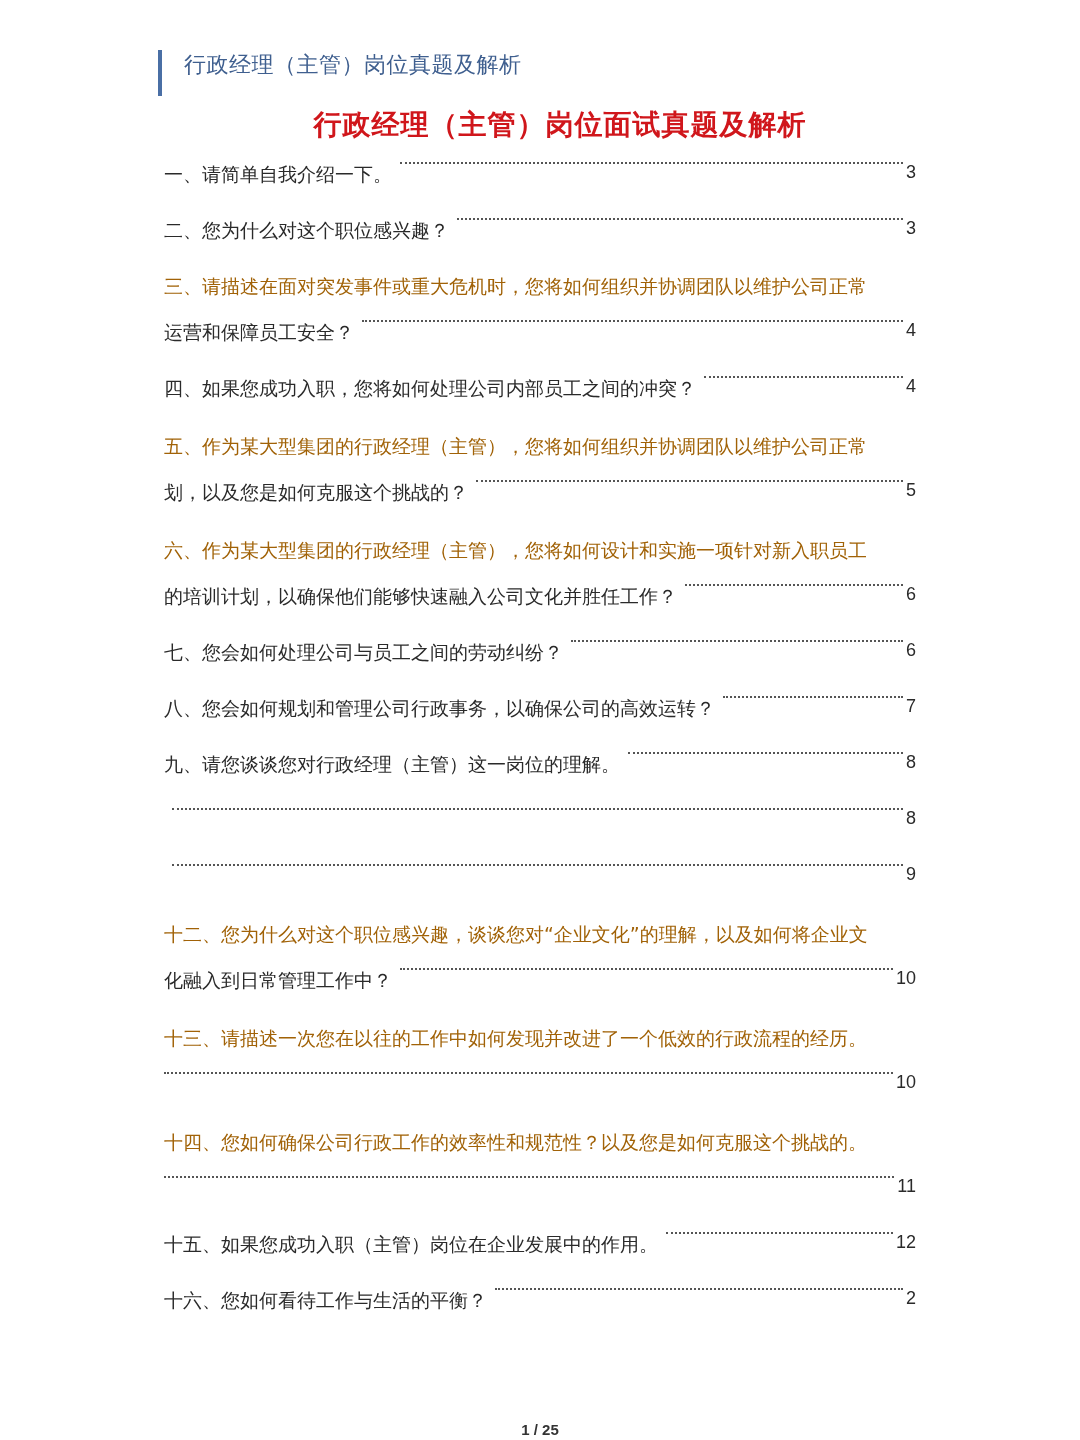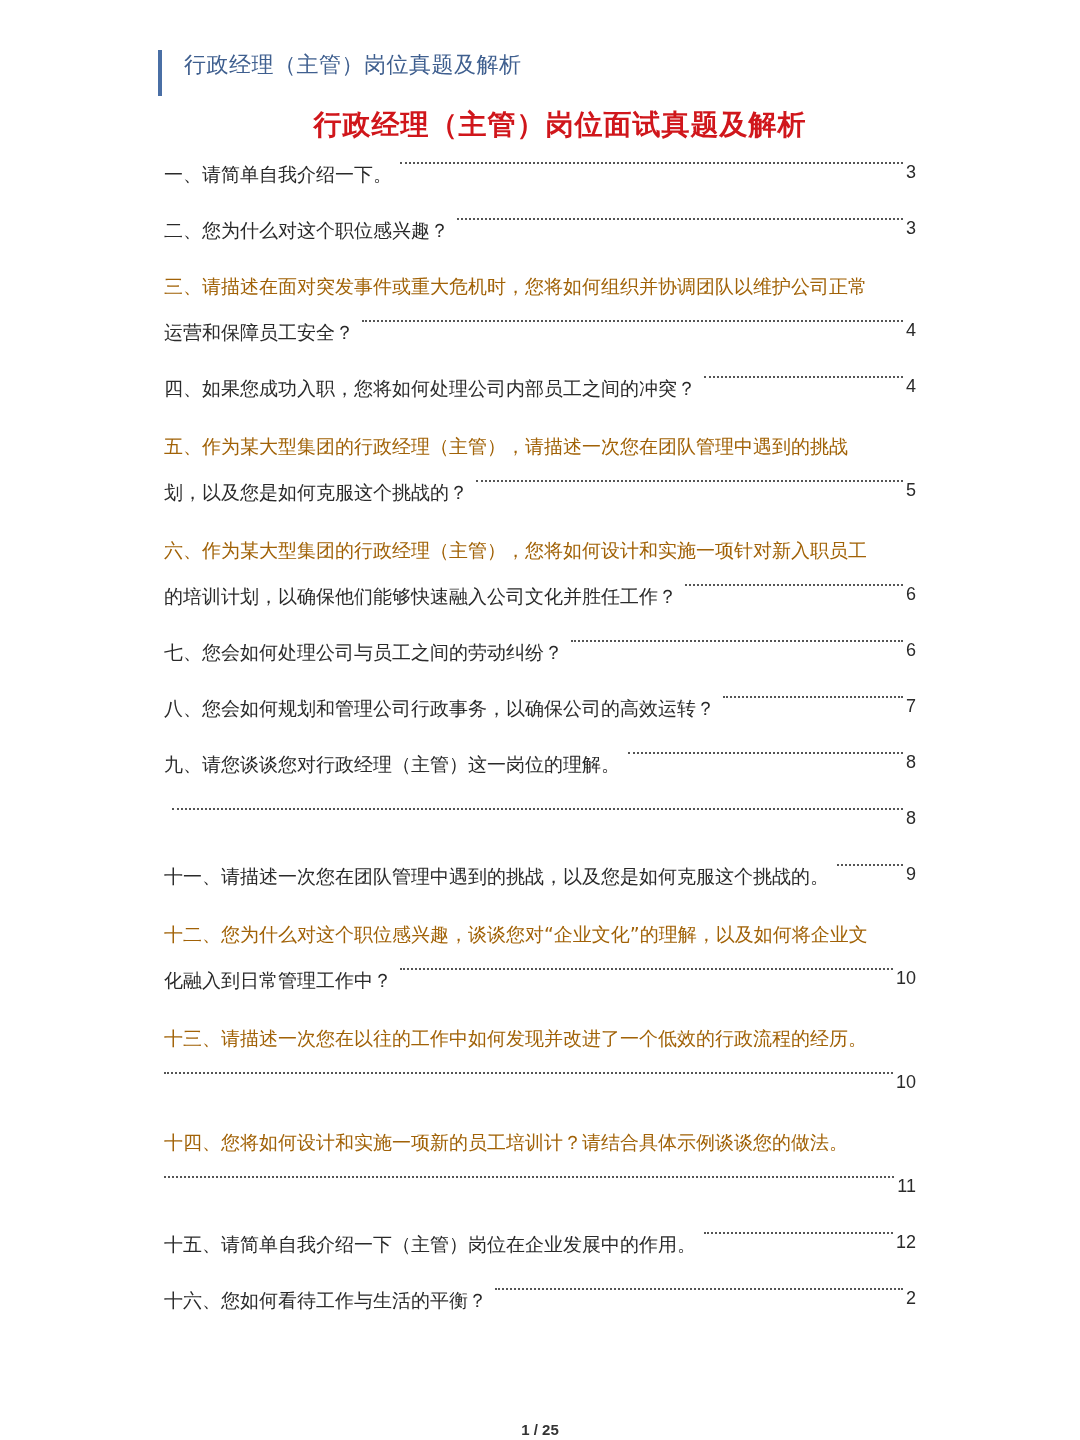--- a/index.html
+++ b/index.html
@@ -51,21 +51,21 @@
       <span class="toc-dots"></span>
       <span class="toc-page">4</span>
   </div>
 
   <div class="toc-line" style="top:376px">
     <span class="toc-text">四、如果您成功入职，您将如何处理公司内部员工之间的冲突？</span>
       <span class="toc-dots"></span>
       <span class="toc-page">4</span>
   </div>
 
-  <div class="toc-plain" style="top:434px">五、作为某大型集团的行政经理（主管），请描述一次您在团队管理中遇到的挑战</div>
+  <div class="toc-plain" style="top:434px">五、作为某大型集团的行政经理（主管），您将如何组织并协调团队以维护公司正常</div>
   <div class="toc-line" style="top:480px">
     <span class="toc-text">划，以及您是如何克服这个挑战的？</span>
       <span class="toc-dots"></span>
       <span class="toc-page">5</span>
   </div>
 
   <div class="toc-plain" style="top:538px">六、作为某大型集团的行政经理（主管），您将如何设计和实施一项针对新入职员工</div>
   <div class="toc-line" style="top:584px">
     <span class="toc-text">的培训计划，以确保他们能够快速融入公司文化并胜任工作？</span>
       <span class="toc-dots"></span>
@@ -89,48 +89,47 @@
       <span class="toc-dots"></span>
       <span class="toc-page">8</span>
   </div>
 
   <div class="toc-line" style="top:808px">
       <span class="toc-dots"></span>
       <span class="toc-page">8</span>
   </div>
 
   <div class="toc-line" style="top:864px">
-    <span class="toc-text">十一、请描述一次您在团队管理中遇到的挑战，以及您是如何克服这个挑战的。</span>
       <span class="toc-dots"></span>
       <span class="toc-page">9</span>
   </div>
 
   <div class="toc-plain" style="top:922px">十二、您为什么对这个职位感兴趣，谈谈您对“企业文化”的理解，以及如何将企业文</div>
   <div class="toc-line" style="top:968px">
     <span class="toc-text">化融入到日常管理工作中？</span>
       <span class="toc-dots"></span>
       <span class="toc-page">10</span>
   </div>
 
   <div class="toc-plain" style="top:1026px">十三、请描述一次您在以往的工作中如何发现并改进了一个低效的行政流程的经历。</div>
   <div class="toc-line" style="top:1072px">
     <span class="toc-text"></span>
       <span class="toc-dots" style="margin-left:0"></span>
       <span class="toc-page">10</span>
   </div>
 
-  <div class="toc-plain" style="top:1130px">十四、您将如何设计和实施一项新的员工培训计？请结合具体示例谈谈您的做法。</div>
+  <div class="toc-plain" style="top:1130px">十四、您如何确保公司行政工作的效率性和规范性？以及您是如何克服这个挑战的。</div>
   <div class="toc-line" style="top:1176px">
     <span class="toc-text"></span>
       <span class="toc-dots" style="margin-left:0"></span>
       <span class="toc-page">11</span>
   </div>
 
   <div class="toc-line" style="top:1232px">
-    <span class="toc-text">十五、请简单自我介绍一下（主管）岗位在企业发展中的作用。</span>
+    <span class="toc-text">十五、如果您成功入职（主管）岗位在企业发展中的作用。</span>
       <span class="toc-dots"></span>
       <span class="toc-page">12</span>
   </div>
 
   <div class="toc-line" style="top:1288px">
     <span class="toc-text">十六、您如何看待工作与生活的平衡？</span>
       <span class="toc-dots"></span>
       <span class="toc-page">2</span>
   </div>
 </div>

